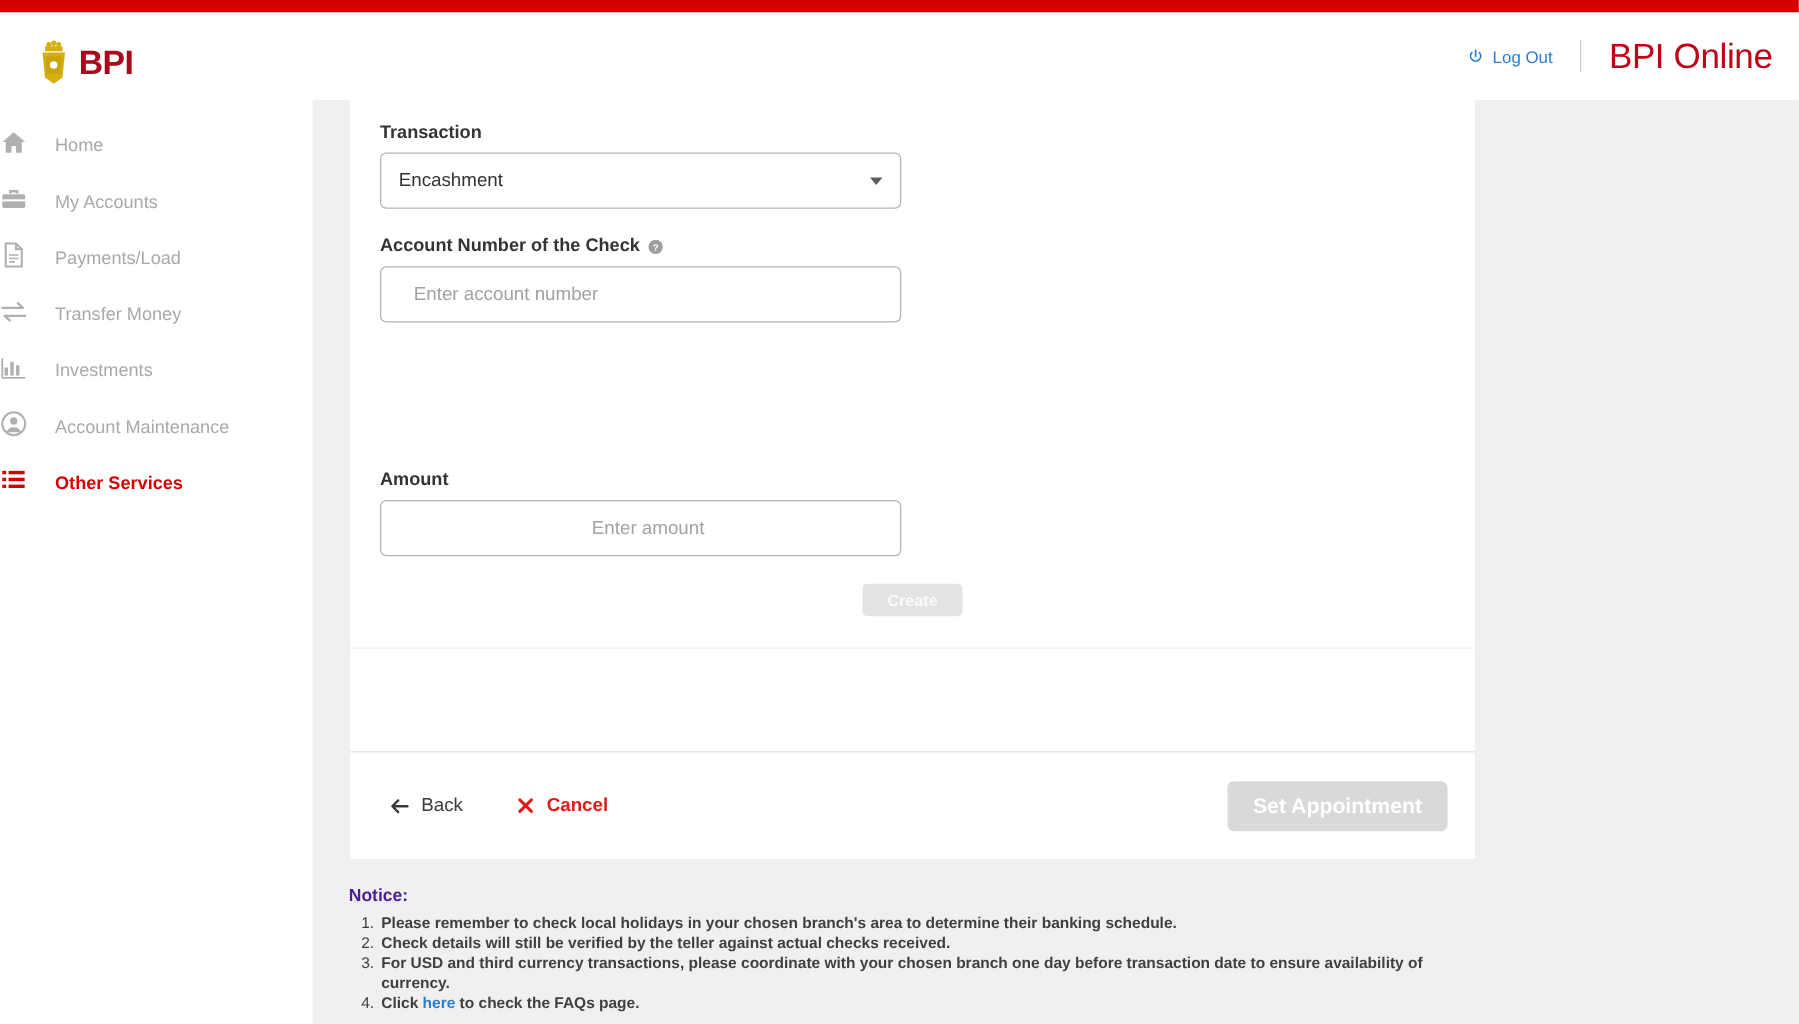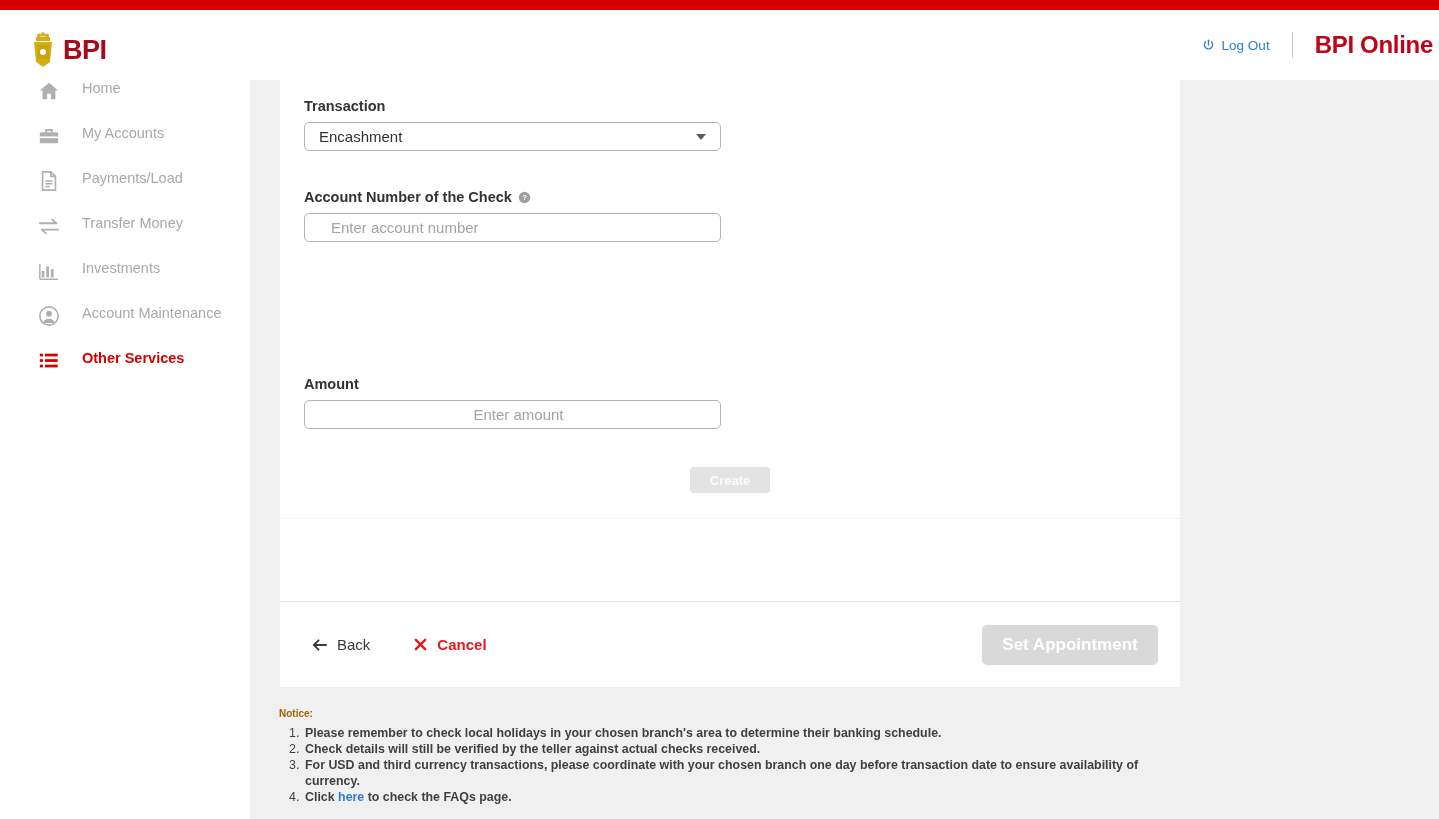--- a/index.html
+++ b/index.html
@@ -26,46 +26,46 @@
   .logo-wrap {
     position: absolute; left: 30px; top: 22px;
     display: flex; align-items: center; gap: 7px;
   }
   .crest { width: 26px; height: 36px; display: block; }
   .logo-text {
     font-size: 27px; font-weight: bold; color: #a8091b;
     letter-spacing: -0.5px; line-height: 1;
   }
   .header-right {
-    position: absolute; right: 6px; top: 0; height: 70px;
+    position: absolute; right: 21px; top: 0; height: 70px;
     display: flex; align-items: center; gap: 0;
   }
   .logout {
     display: flex; align-items: center; gap: 7px;
     color: #2e7dd1; font-size: 13.5px; cursor: pointer;
     padding-right: 22px;
   }
   .power-ico { width: 13px; height: 13px; display: block; }
   .hdr-divider {
     width: 1px; height: 26px; background: #cccccc;
   }
   .bpi-online {
-    font-size: 24px; font-weight: bold; color: #c00418;
+    font-size: 28px; font-weight: normal; color: #c00418;
     padding-left: 22px; letter-spacing: -0.3px;
   }
 
   
   .sidebar {
     position: absolute; top: 80px; left: 0;
     width: 250px; height: 739px;
     background: #ffffff;
   }
   .nav-item {
-    display: flex; align-items: flex-start;
-    height: 45px; padding-left: 38px; gap: 22px;
+    display: flex; align-items: flex-end;
+    height: 45px; gap: 22px;
     color: #a9a9a9; font-size: 14.5px; cursor: pointer;
   }
   .nav-item.active { color: #d60000; font-weight: bold; }
   .nav-ico { width: 22px; height: 22px; display: block; flex: none; }
 
   
   .card {
     position: absolute; top: 80px; left: 280px;
     width: 900px; height: 607px;
     background: #ffffff;
@@ -80,21 +80,21 @@
     width: 900px; height: 1px; background: #e2e2e2;
   }
 
   .field { position: absolute; left: 24px; width: 417px; }
   .field-label {
     font-size: 14.5px; font-weight: bold; color: #333333;
     margin-bottom: 8px; display: flex; align-items: center; gap: 6px;
   }
   .help-ico { width: 13px; height: 13px; display: block; }
   .control {
-    width: 417px; height: 29px;
+    width: 417px; height: 45px;
     border: 1px solid #b4b4b4; border-radius: 5px;
     background: #ffffff;
     display: flex; align-items: center;
     padding: 0 14px;
     font-size: 15px;
     cursor: pointer;
   }
   .control.value-set { color: #333333; }
   .control .ph { color: #a2a2a2; margin-left: 12px; }
   .control.right-text { justify-content: center; }
@@ -137,21 +137,21 @@
     font-family: "Liberation Sans", sans-serif;
     font-size: 17px; font-weight: bold;
     cursor: default;
   }
 
   
   .notice {
     position: absolute; left: 279px; top: 708px; width: 900px;
   }
   .notice-title {
-    font-size: 10px; font-weight: bold; color: #a16207;
+    font-size: 14px; font-weight: bold; color: #4c1d95;
     margin-bottom: 6px;
   }
   .notice-row {
     display: flex; font-size: 12.4px; color: #3f3f3f;
     line-height: 16px; margin-bottom: 0px;
   }
   .notice-num { width: 26px; flex: none; padding-left: 10px; }
   .notice-txt { flex: 1; font-weight: bold; }
   .notice-link { color: #2e7dd1; cursor: pointer; }
 </style>

